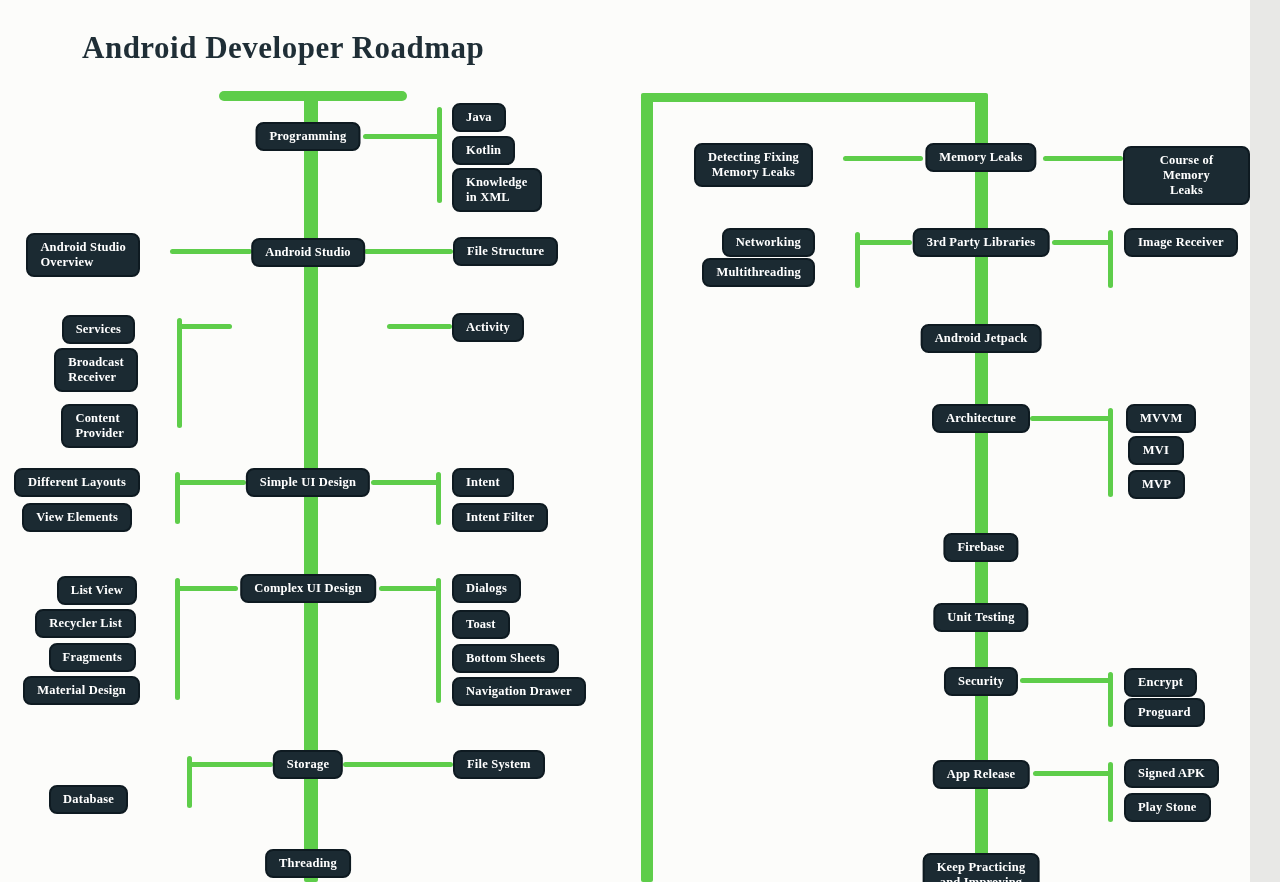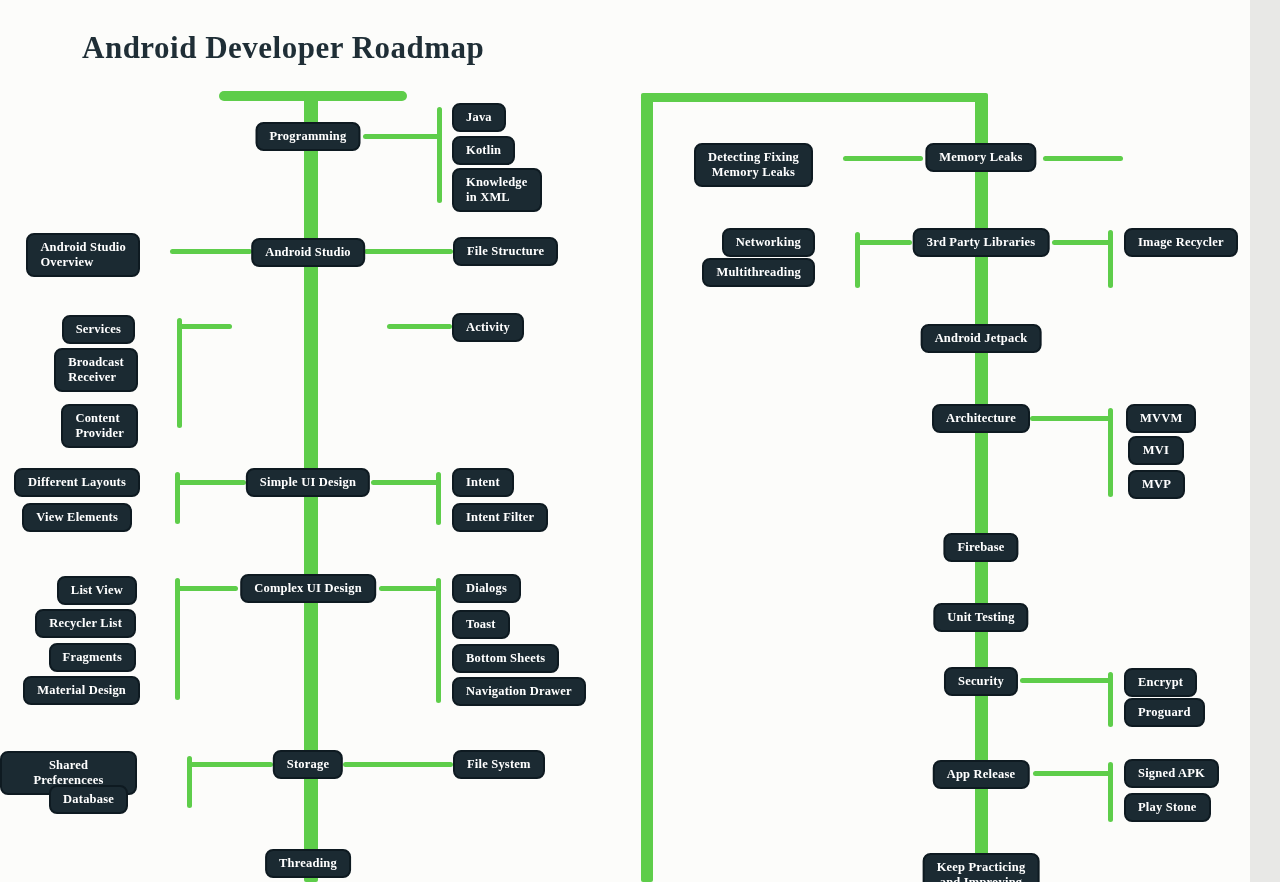--- a/index.html
+++ b/index.html
@@ -98,21 +98,20 @@
   <div class="node ta-left" style="right:1112px;top:348px">Broadcast
 Receiver</div>
   <div class="node ta-left" style="right:1112px;top:404px">Content
 Provider</div>
   <div class="node" style="right:1110px;top:468px">Different Layouts</div>
   <div class="node" style="right:1118px;top:503px">View Elements</div>
   <div class="node" style="right:1113px;top:576px">List View</div>
   <div class="node" style="right:1114px;top:609px">Recycler List</div>
   <div class="node" style="right:1114px;top:643px">Fragments</div>
   <div class="node" style="right:1110px;top:676px">Material Design</div>
-  <div class="node" style="right:1113px;top:751px">Shared Preferencees</div>
   <div class="node" style="right:1122px;top:785px">Database</div>
 
   <div class="node" style="left:452px;top:103px">Java</div>
   <div class="node" style="left:452px;top:136px">Kotlin</div>
   <div class="node ta-left" style="left:452px;top:168px">Knowledge
 in XML</div>
   <div class="node" style="left:453px;top:237px">File Structure</div>
   <div class="node" style="left:452px;top:313px">Activity</div>
   <div class="node" style="left:452px;top:468px">Intent</div>
   <div class="node" style="left:452px;top:503px">Intent Filter</div>
@@ -131,21 +130,23 @@
   <div class="node cx" style="left:981px;top:667px">Security</div>
   <div class="node cx" style="left:981px;top:760px">App Release</div>
   <div class="node cx" style="left:981px;top:853px">Keep Practicing
 and Improving</div>
 
   <div class="node" style="right:437px;top:143px">Detecting Fixing
 Memory Leaks</div>
   <div class="node" style="right:435px;top:228px">Networking</div>
   <div class="node" style="right:435px;top:258px">Multithreading</div>
 
-  <div class="node" style="left:1124px;top:228px">Image Recycler</div>
+  <div class="node" style="left:1123px;top:146px">Course of Memory
+Leaks</div>
+  <div class="node" style="left:1124px;top:228px">Image Receiver</div>
   <div class="node" style="left:1126px;top:404px">MVVM</div>
   <div class="node" style="left:1128px;top:436px;min-width:56px">MVI</div>
   <div class="node" style="left:1128px;top:470px;min-width:56px">MVP</div>
   <div class="node" style="left:1124px;top:668px">Encrypt</div>
   <div class="node" style="left:1124px;top:698px">Proguard</div>
   <div class="node" style="left:1124px;top:759px">Signed APK</div>
   <div class="node" style="left:1124px;top:793px">Play Stone</div>
 
 </div>
 

